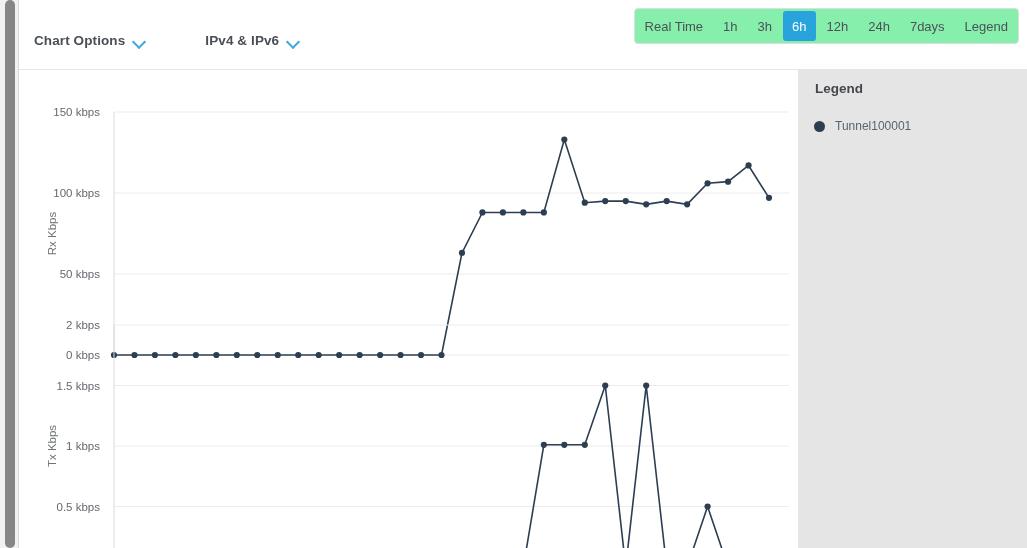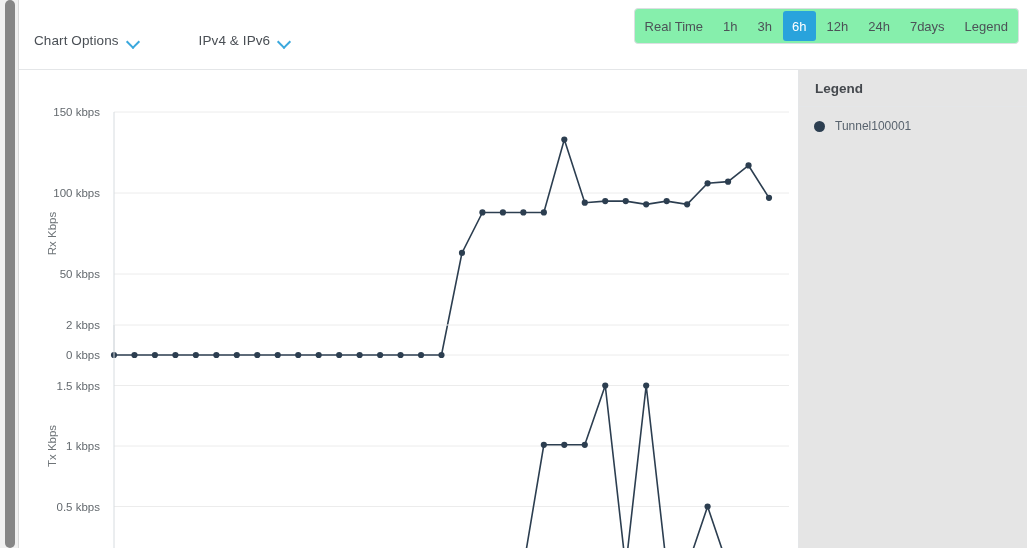--- a/index.html
+++ b/index.html
@@ -41,21 +41,21 @@
     position: absolute; left: 15px; top: 33px;
     display: flex; align-items: center;
   }
   .dropdown {
     display: flex; align-items: center;
     cursor: pointer;
     margin-right: 60px;
   }
   .dropdown-label {
     font-size: 13.5px;
-    font-weight: normal;
+    font-weight: bold;
     color: #4a4f55;
     letter-spacing: .1px;
   }
   .chev {
     display: inline-block;
     margin-left: 9px;
     width: 11px; height: 7px;
     position: relative;
   }
   .chev::before {

